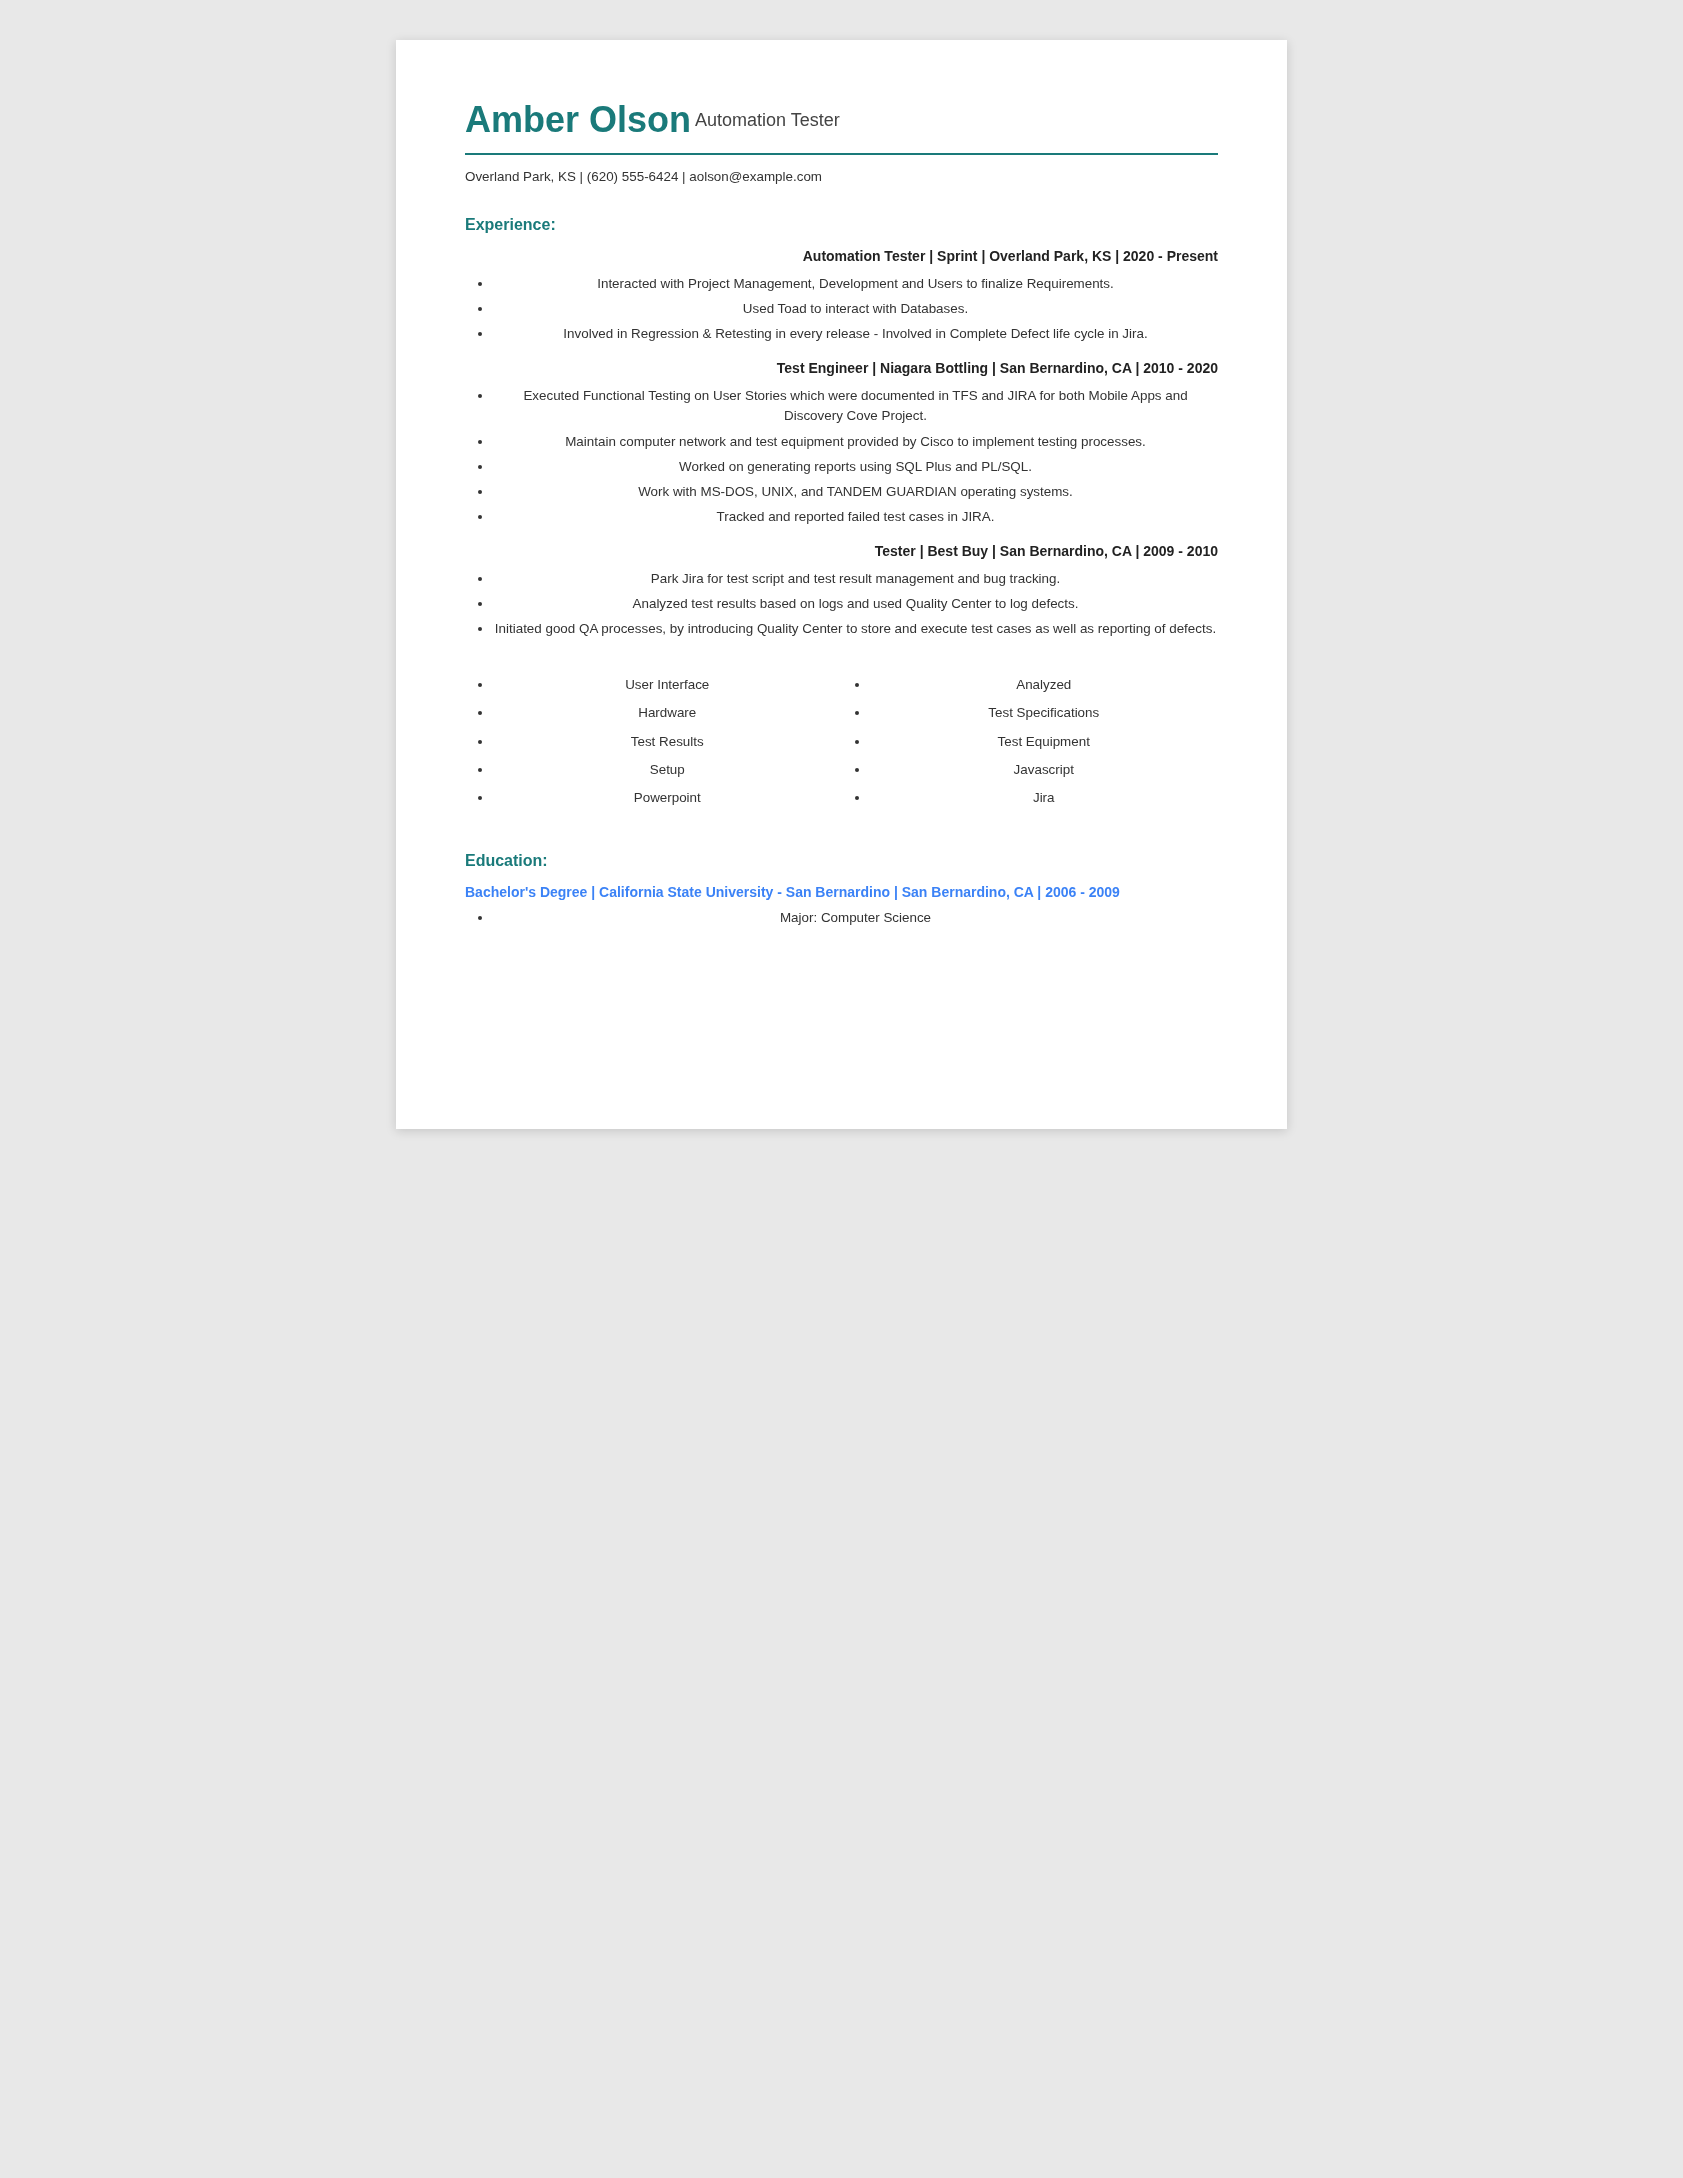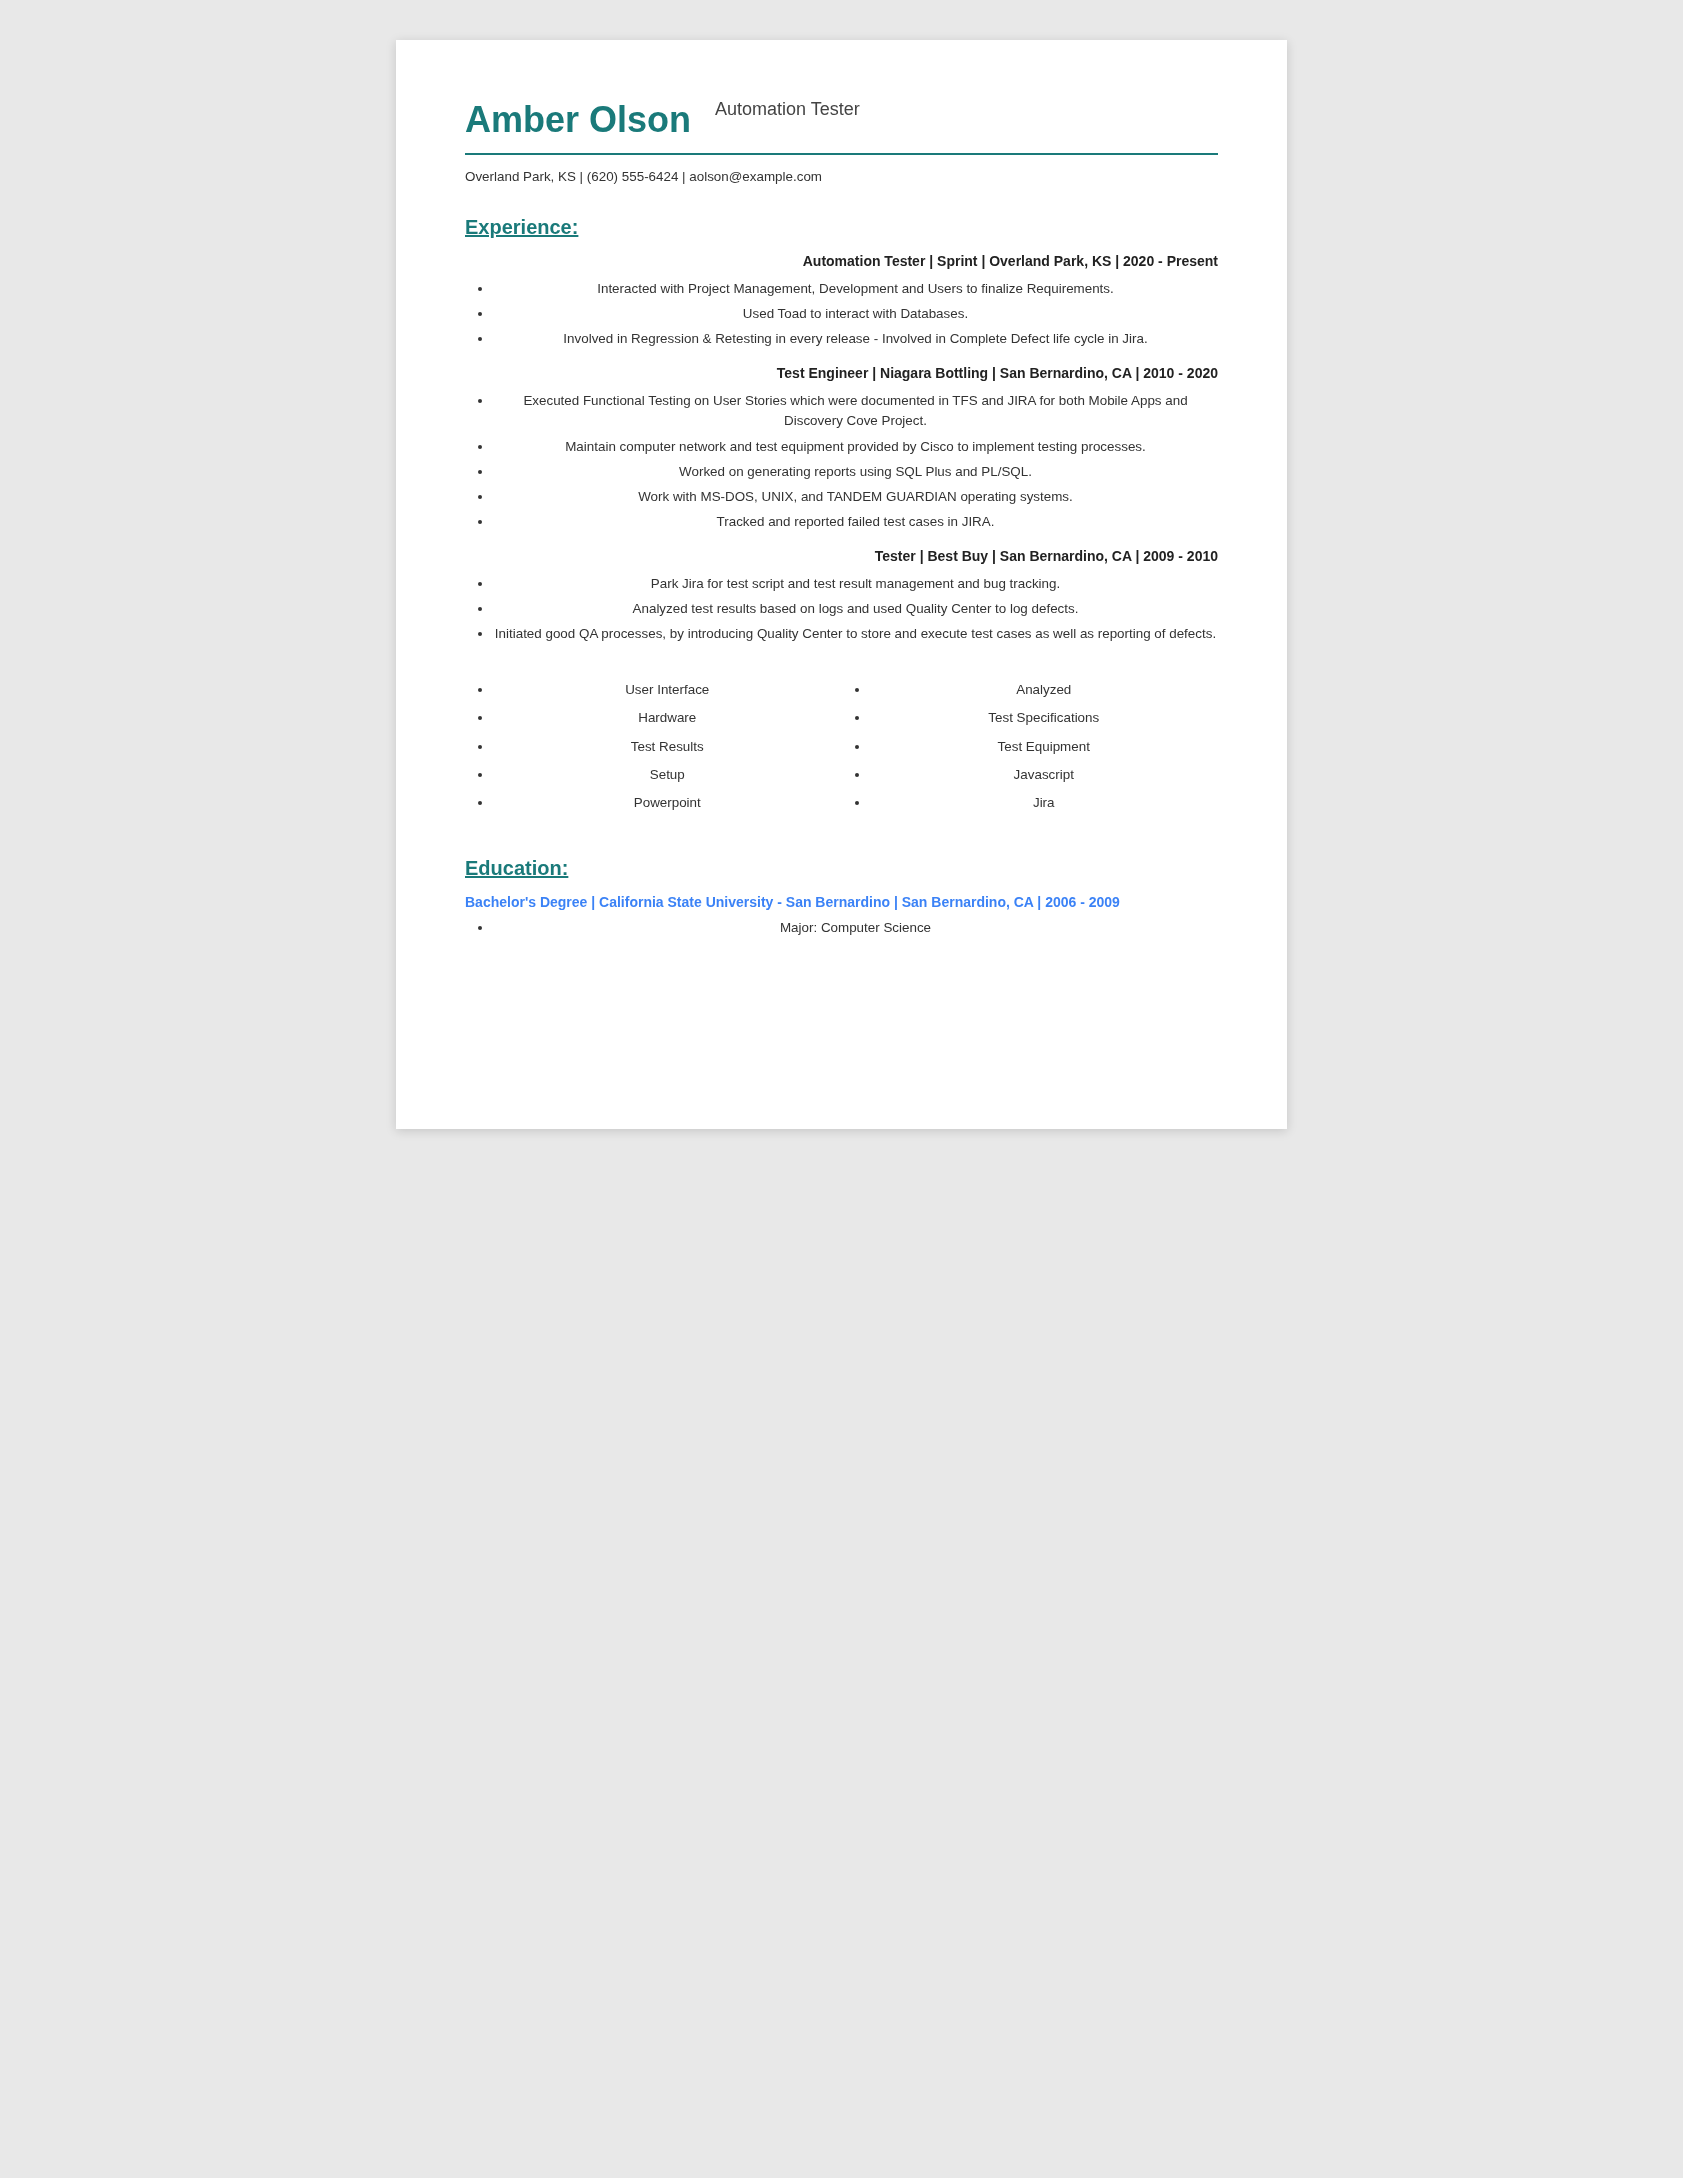--- a/index.html
+++ b/index.html
@@ -19,22 +19,22 @@
     .resume-page {
       background: #ffffff;
       width: 891px;
       min-height: 1089px;
       padding: 59px 69px 79px 69px;
       box-shadow: 0 2px 10px rgba(0,0,0,0.15);
     }
 
     .header-name-row {
       display: flex;
-      align-items: flex-start;
-      gap: 24px;
+      align-items: center;
+      gap: 4px;
       margin-bottom: 12px;
     }
 
     .header-name {
       font-size: 36px;
       font-weight: bold;
       color: #1a7a7a;
     }
 
     .header-title {
@@ -49,25 +49,24 @@
       margin-bottom: 14px;
     }
 
     .header-contact {
       font-size: 13.4px;
       color: #333;
       margin-bottom: 32px;
     }
 
     .section-title {
-      font-size: 20px;
+      font-size: 16px;
       font-weight: bold;
       color: #1a7a7a;
       margin-bottom: 14px;
-      text-decoration: underline;
     }
 
     .section {
       margin-bottom: 36px;
     }
 
     .job-title {
       font-size: 14px;
       font-weight: bold;
       color: #222;

